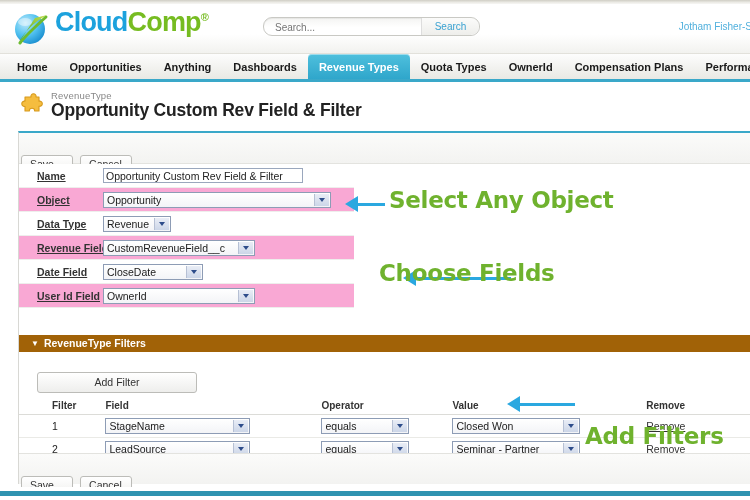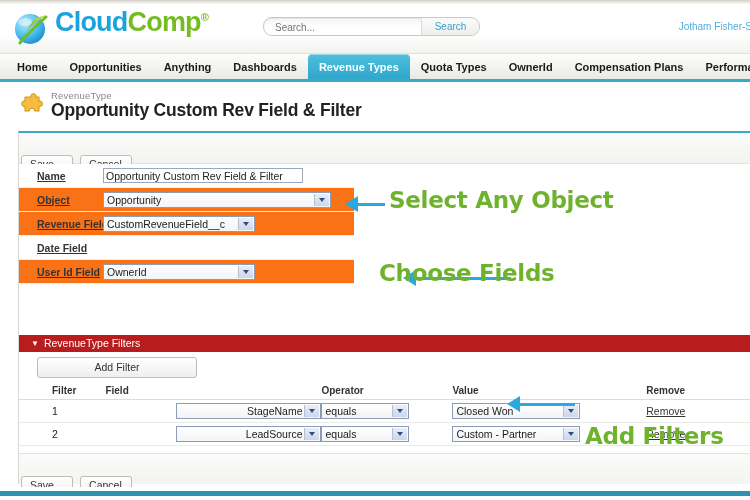--- a/index.html
+++ b/index.html
@@ -218,21 +218,21 @@
     left: 0; top: 31px;
     width: 335px;
   }
   .formrow {
     display: flex;
     align-items: center;
     height: 23px;
     border-bottom: 1px solid #eeeeec;
     background: #ffffff;
   }
-  .formrow.alt { background: #f97316; }
+  .formrow.alt { background: #f9a8d4; }
   .flabel {
     width: 84px;
     padding-left: 18px;
     font-size: 10.5px;
     font-weight: bold;
     color: #333333;
     white-space: nowrap;
     box-sizing: border-box;
     text-decoration: underline;
   }
@@ -282,39 +282,39 @@
     border-left: 3px solid transparent;
     border-right: 3px solid transparent;
     border-top: 4px solid #2d4c8a;
   }
 
   
   .section-header {
     position: absolute;
     left: 0; top: 202px;
     width: 732px; height: 17px;
-    background: #b91c1c;
+    background: #a16207;
     color: #ffffff;
     font-size: 10.5px;
-    font-weight: normal;
+    font-weight: bold;
     line-height: 17px;
   }
   .section-header .caret {
     display: inline-block;
     margin: 0 5px 0 12px;
     font-size: 8px;
     vertical-align: 1px;
   }
   .filters-body {
     position: absolute;
     left: 0; top: 219px;
     width: 732px;
   }
   .addfilter-wrap {
-    padding: 5px 0 5px 18px;
+    padding: 20px 0 5px 18px;
     background: #ffffff;
   }
   .addfilter-btn {
     display: block;
     width: 158px;
     padding: 3px 0 4px;
     text-align: center;
     font-size: 10.5px;
     color: #333333;
     background: linear-gradient(to bottom,#ffffff 0%,#eeeeec 100%);
@@ -338,21 +338,21 @@
   }
   table.ftable td {
     font-size: 10.5px;
     color: #222222;
     padding: 3px 0;
     border-bottom: 1px solid #eaeae6;
     background: #ffffff;
     vertical-align: middle;
   }
   .c-filter { width: 33px; padding-left: 33px !important; }
-  .c-field  { width: 165px; text-align: right; }
+  .c-field  { width: 165px; }
   .c-op     { width: 100px; }
   .c-val    { width: 148px; }
   .c-rem    { width: 80px; }
   a.removelink {
     font-size: 10.5px;
     color: #333333;
     text-decoration: underline;
     cursor: pointer;
   }
 
@@ -475,26 +475,31 @@
 
     <div class="formblock" id="formblock">
         <div class="formrow">
           <div class="flabel">Name</div>
           <div class="fctl"><input type="text" class="textin" value="Opportunity Custom Rev Field &amp; Filter" style="width: 200px;"></div>
         </div>
         <div class="formrow alt">
           <div class="flabel">Object</div>
           <div class="fctl"><div class="sel" style="width: 228px;"><span class="seltxt">Opportunity</span><span class="arrow"></span></div></div>
         </div>
+        <div class="formrow">
+          <div class="flabel">Data Type</div>
+          <div class="fctl"><div class="sel" style="width: 68px;"><span class="seltxt">Revenue</span><span class="arrow"></span></div></div>
+        </div>
         <div class="formrow alt">
           <div class="flabel">Revenue Field</div>
           <div class="fctl"><div class="sel" style="width: 152px;"><span class="seltxt">CustomRevenueField__c</span><span class="arrow"></span></div></div>
         </div>
         <div class="formrow">
           <div class="flabel">Date Field</div>
+          <div class="fctl"><div class="sel" style="width: 100px;"><span class="seltxt">CloseDate</span><span class="arrow"></span></div></div>
         </div>
         <div class="formrow alt">
           <div class="flabel">User Id Field</div>
           <div class="fctl"><div class="sel" style="width: 152px;"><span class="seltxt">OwnerId</span><span class="arrow"></span></div></div>
         </div>
       </div>
 
     <div class="section-header">
       <span class="caret">▼</span><span>RevenueType Filters</span>
     </div>
@@ -518,21 +523,21 @@
               <td class="c-filter">1</td>
               <td class="c-field"><div class="sel" style="width: 145px;"><span class="seltxt">StageName</span><span class="arrow"></span></div></td>
               <td class="c-op"><div class="sel" style="width: 88px;"><span class="seltxt">equals</span><span class="arrow"></span></div></td>
               <td class="c-val"><div class="sel" style="width: 128px;"><span class="seltxt">Closed Won</span><span class="arrow"></span></div></td>
               <td class="c-rem"><a class="removelink">Remove</a></td>
             </tr>
             <tr>
               <td class="c-filter">2</td>
               <td class="c-field"><div class="sel" style="width: 145px;"><span class="seltxt">LeadSource</span><span class="arrow"></span></div></td>
               <td class="c-op"><div class="sel" style="width: 88px;"><span class="seltxt">equals</span><span class="arrow"></span></div></td>
-              <td class="c-val"><div class="sel" style="width: 128px;"><span class="seltxt">Custom - Partner</span><span class="arrow"></span></div></td>
+              <td class="c-val"><div class="sel" style="width: 128px;"><span class="seltxt">Seminar - Partner</span><span class="arrow"></span></div></td>
               <td class="c-rem"><a class="removelink">Remove</a></td>
             </tr>
           </tbody>
       </table>
     </div>
 
     <div class="buttonbar bottom" style="position:absolute;left:0;bottom:0;width:732px;">
       <div class="btnrow">
         <span class="btn">Save</span>
         <span class="btn">Cancel</span>

